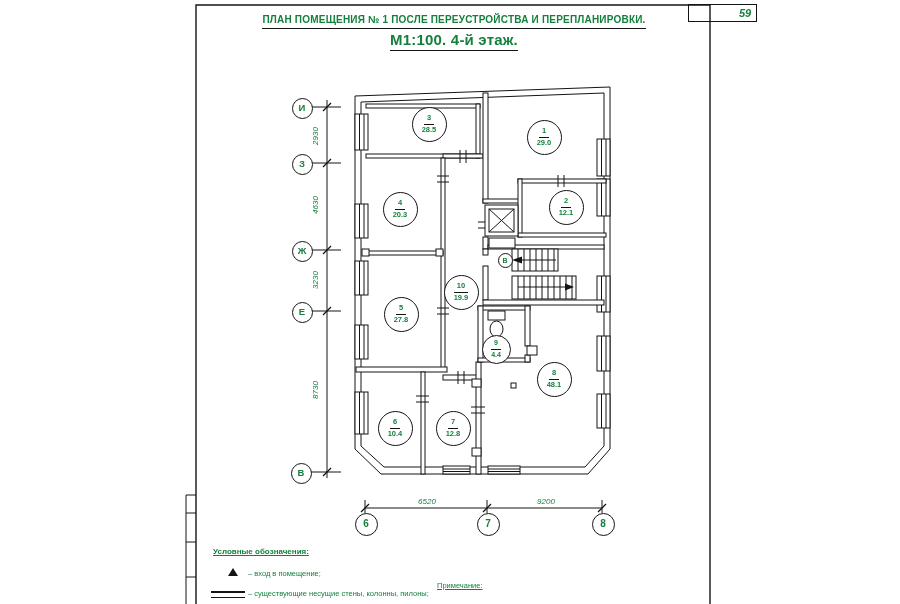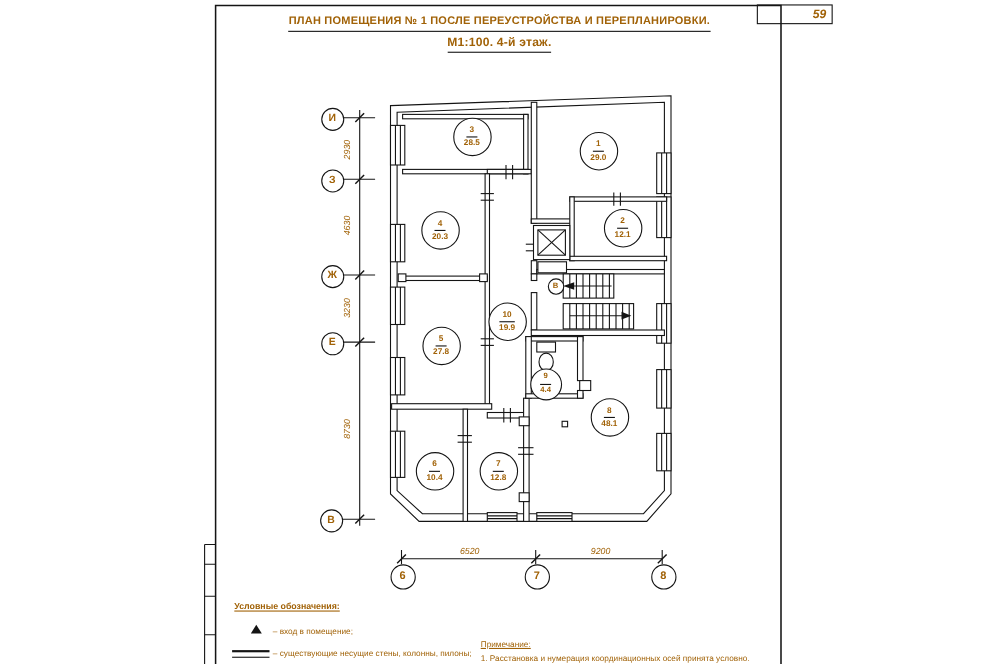--- a/index.html
+++ b/index.html
@@ -1,24 +1,24 @@
 <!DOCTYPE html>
 <html><head>
 <meta charset="utf-8">
 <style>
   html,body{margin:0;padding:0;background:#fff;}
   .canvas{position:relative;width:900px;height:604px;background:#ffffff;overflow:hidden;
-          font-family:"Liberation Sans", sans-serif;color:#a16207;}
+          font-family:"Liberation Sans", sans-serif;color:#15803d;}
   .canvas svg{position:absolute;left:0;top:0;z-index:1;}
   .ov{position:absolute;z-index:2;}
   
   .title-wrap{left:196px;top:9px;width:516px;text-align:center;}
   .title-line{display:inline-block;font-weight:bold;font-size:10px;letter-spacing:.2px;
               border-bottom:1px solid #141414;padding-bottom:1px;line-height:1.25;}
-  .title-line.sub{font-size:11px;margin-top:2px;text-align:right;}
+  .title-line.sub{font-size:15px;margin-top:2px;text-align:right;}
   
   .pageno{left:688px;top:4px;width:22px;height:16px;border:1.3px solid #141414;
           display:flex;align-items:center;justify-content:center;
           font-style:italic;font-weight:bold;font-size:11px;padding-left:45px;}
   
   .axis-c{width:19px;height:19px;border:1px solid #141414;border-radius:50%;background:#fff;
           display:flex;align-items:center;justify-content:center;font-weight:bold;font-size:9.5px;line-height:1;}
   .axis-b{width:21px;height:21px;font-size:10px;}
   
   .dim{font-style:italic;font-size:8px;white-space:nowrap;text-align:center;line-height:1;}
@@ -298,15 +298,14 @@
 
   <div class="ov mark-c" style="left:497.5px;top:252.5px">В</div>
 
   <div class="ov lg-head" style="left:213px;top:547px">Условные обозначения:</div>
   <div class="ov tri" style="left:228px;top:568px"></div>
   <div class="ov lg-text" style="left:248px;top:569px">–    вход в помещение;</div>
   <div class="ov dbl" style="left:211px;top:591px"></div>
   <div class="ov lg-text" style="left:248px;top:589px">–    существующие несущие стены, колонны, пилоны;</div>
 
   <div class="ov note-head" style="left:437px;top:581px">Примечание:</div>
-  <div class="ov note-text" style="left:437px;top:594px">1.  Расстановка и нумерация координационных осей принята условно.</div>
 
 </div>
 
 </body></html>

